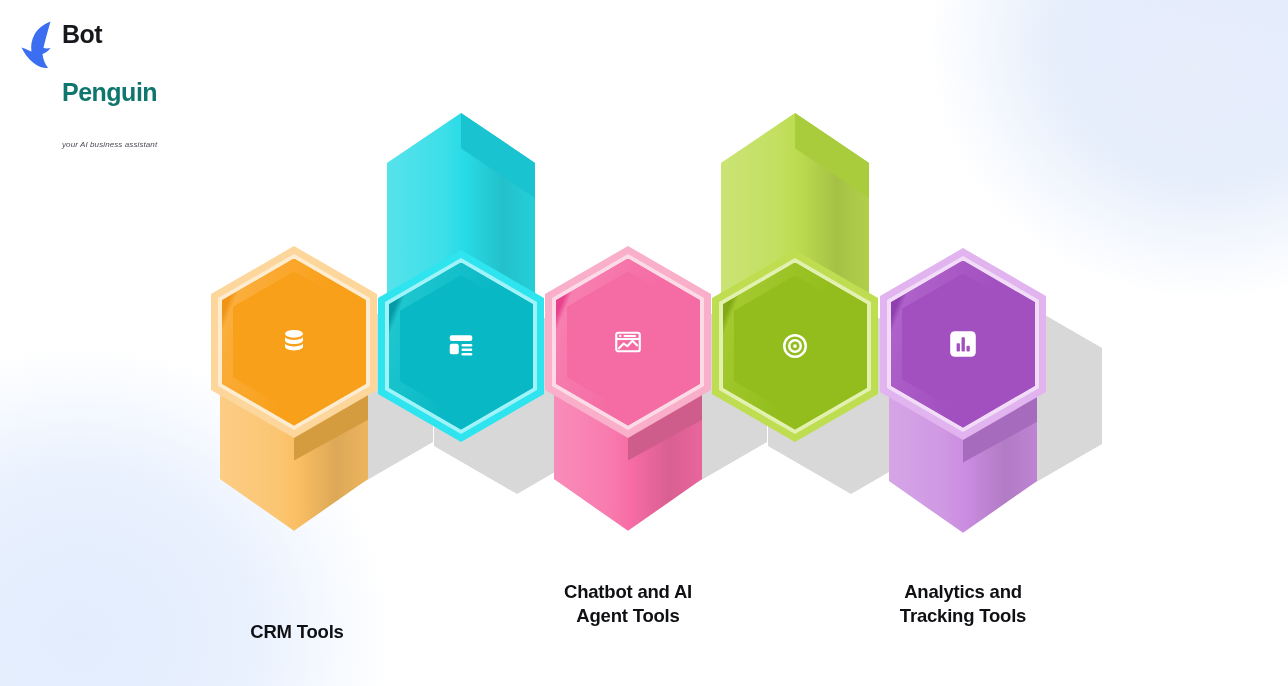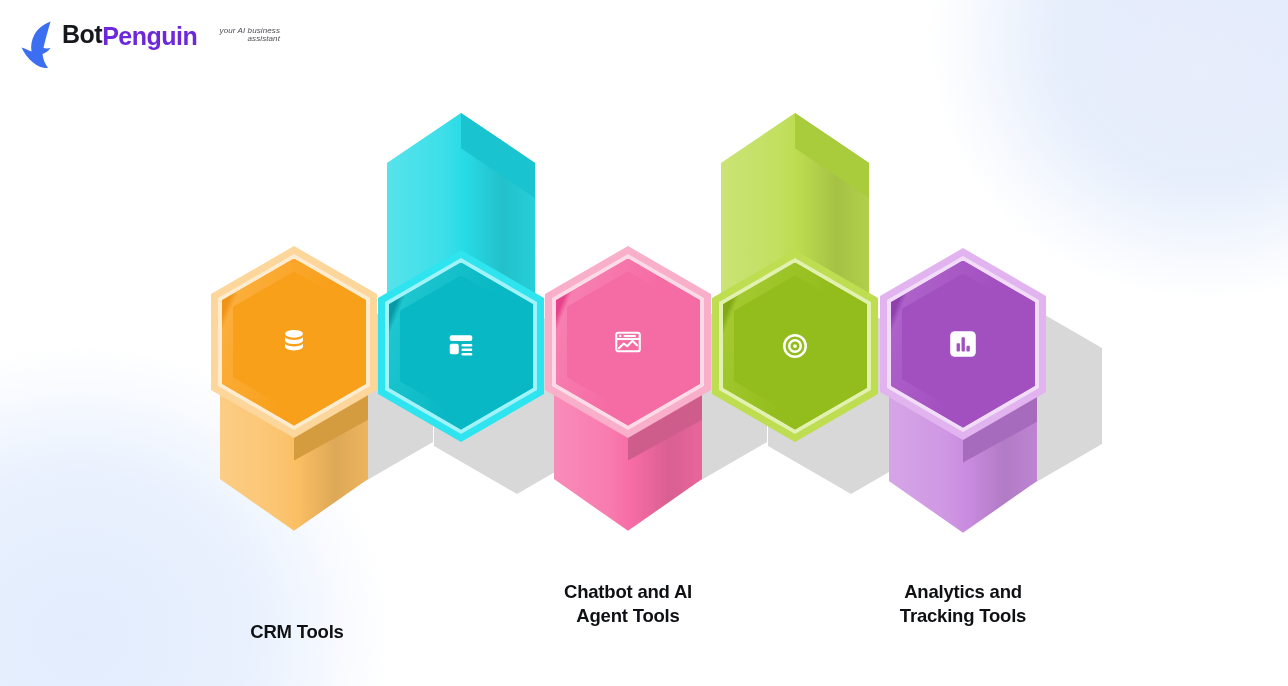--- a/index.html
+++ b/index.html
@@ -64,34 +64,35 @@
     align-items: flex-start;
   }
   #logo-mark {
     width: 38px;
     height: 52px;
     margin-right: 4px;
     flex: 0 0 auto;
   }
   #logo-text {
     display: flex;
-    flex-direction: row;
+    flex-direction: column;
     line-height: 1;
     padding-top: 2px;
+    gap: 31px;
   }
   .logo-bot {
     font-size: 25px;
     font-weight: 700;
     color: #17181c;
     letter-spacing: -0.5px;
   }
   .logo-penguin {
     font-size: 25px;
     font-weight: 700;
-    color: #6d28d9;
+    color: #0f766e;
     letter-spacing: -0.5px;
     margin-top: 2px;
   }
   .logo-tagline {
     font-size: 8px;
     font-style: italic;
     color: #4a4d55;
     margin-top: 5px;
     letter-spacing: 0.1px;
     text-align: right;

